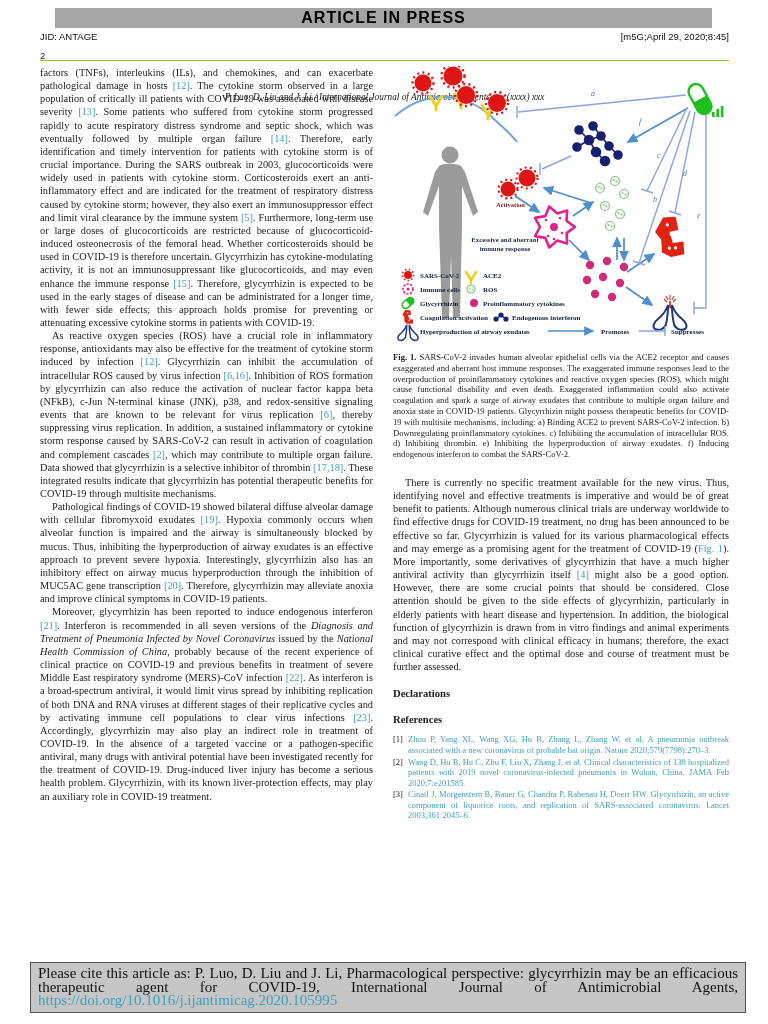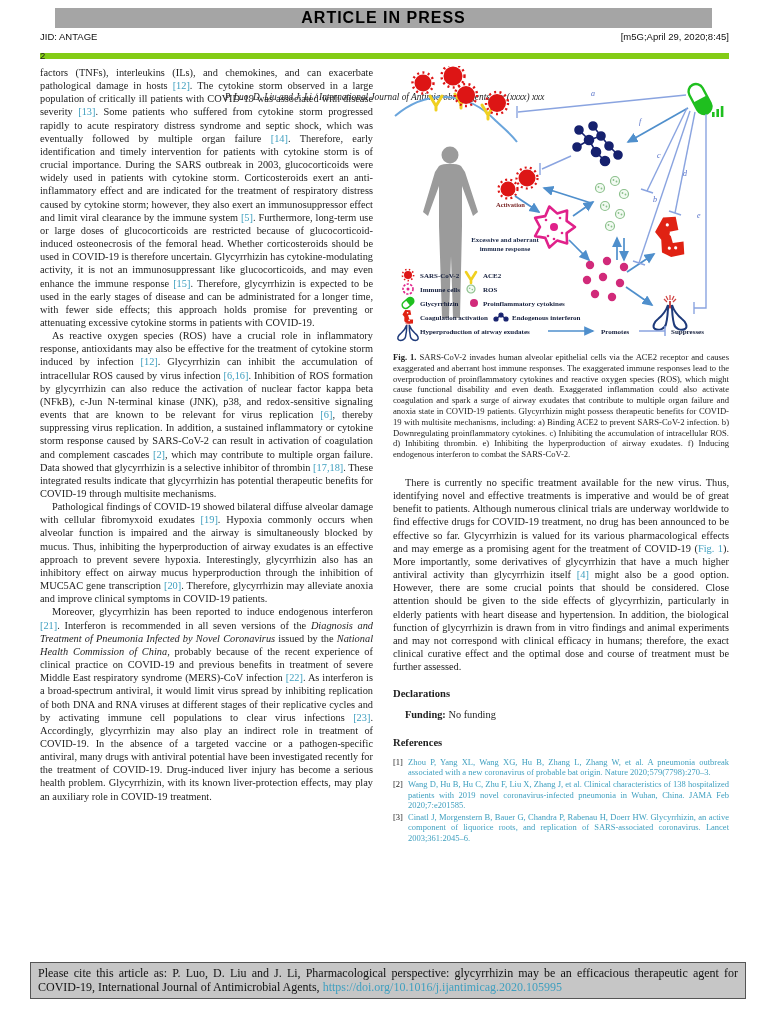--- a/index.html
+++ b/index.html
@@ -4,21 +4,21 @@
 <style>
   html,body{margin:0;padding:0;background:#e8e8e8;}
   .page{position:relative;width:768px;height:1024px;background:#ffffff;overflow:hidden;
         font-family:"Liberation Serif",serif;color:#1d1d1d;}
   
   .banner{position:absolute;left:55px;right:56px;top:8px;height:20px;background:#a5a5a5;
           color:#000000;font-family:"Liberation Sans",sans-serif;font-weight:bold;
           font-size:16px;line-height:20px;text-align:center;letter-spacing:1px;}
   .header-row{position:absolute;left:40px;right:39px;top:31px;display:flex;
               justify-content:space-between;font-family:"Liberation Sans",sans-serif;
-              font-size:9.5px;color:#111;border-bottom:6px solid #84cc16;padding-bottom:11px;}
+              font-size:9.5px;color:#111;border-bottom:1px solid #84cc16;padding-bottom:18px;}
   .running-row{position:absolute;left:40px;right:39px;top:50px;height:13px;}
   .running-row .pagenum{position:absolute;left:0;top:0;font-family:"Liberation Sans",sans-serif;font-size:9.5px;}
   .running-row .running-title{display:block;text-align:center;font-style:italic;font-size:9.3px;color:#222;margin-top:42px;}
   
   .col{position:absolute;top:66px;}
   .col-left{left:40px;width:333px;}
   .col-right{left:393px;width:336px;}
   .body-p{margin:0;font-size:10.35px;line-height:13.15px;text-align:justify;
           text-indent:12px;hyphens:auto;-webkit-hyphens:auto;}
   .body-p.no-indent{text-indent:0;}
@@ -30,21 +30,21 @@
   .caption{margin:8px 0 0 0;font-size:8.6px;line-height:10.8px;text-align:justify;hyphens:auto;}
   .rcol-text{margin-top:16px;}
   .sec-heading{font-size:10.6px;font-weight:bold;margin:15px 0 9px 0;}
   .decl-row{font-size:10.35px;line-height:13.4px;padding-left:12px;}
   .decl-label{font-weight:bold;}
   .ref-row{display:flex;font-size:8.5px;line-height:10.6px;margin:0 0 1px 0;}
   .ref-num{width:15px;flex:none;color:#1d1d1d;}
   .ref-text{flex:1;color:#3f9fbf;text-align:justify;hyphens:auto;}
   
   .cite-box{position:absolute;left:30px;right:22px;top:962px;background:#c6c6c6;
-            border:1px solid #555;padding:4px 7px;font-size:12px;line-height:13.6px;
+            border:1px solid #555;padding:4px 7px;font-size:15px;line-height:13.6px;
             text-align:justify;color:#111;}
   
   .leg{font-family:"Liberation Serif",serif;font-size:7px;font-weight:bold;fill:#141e3c;}
   .figlab{font-family:"Liberation Serif",serif;font-style:italic;font-size:8px;fill:#5570c8;}
   .actlab{font-family:"Liberation Serif",serif;font-weight:bold;font-size:6.5px;fill:#7a2626;}
   .immlab{font-family:"Liberation Serif",serif;font-weight:bold;font-size:6.8px;fill:#1c2a4a;}
 </style>
 </head>
 <body>
 
@@ -310,21 +310,20 @@
         </g>
       </svg>
     </div>
 
     <p class="caption"><span class="seg-bold">Fig. 1.</span><span> SARS-CoV-2 invades human alveolar epithelial cells via the ACE2 receptor and causes exaggerated and aberrant host immune responses. The exaggerated immune responses lead to the overproduction of proinflammatory cytokines and reactive oxygen species (ROS), which might cause functional disability and even death. Exaggerated inflammation could also activate coagulation and spark a surge of airway exudates that contribute to multiple organ failure and anoxia state in COVID-19 patients. Glycyrrhizin might possess therapeutic benefits for COVID-19 with multisite mechanisms, including: a) Binding ACE2 to prevent SARS-CoV-2 infection. b) Downregulating proinflammatory cytokines. c) Inhibiting the accumulation of intracellular ROS. d) Inhibiting thrombin. e) Inhibiting the hyperproduction of airway exudates. f) Inducing endogenous interferon to combat the SARS-CoV-2.</span></p>
 
     <p class="body-p rcol-text"><span>There is currently no specific treatment available for the new virus. Thus, identifying novel and effective treatments is imperative and would be of great benefit to patients. Although numerous clinical trials are underway worldwide to find effective drugs for COVID-19 treatment, no drug has been announced to be effective so far. Glycyrrhizin is valued for its various pharmacological effects and may emerge as a promising agent for the treatment of COVID-19 (</span><span class="seg-cite">Fig. 1</span><span>). More importantly, some derivatives of glycyrrhizin that have a much higher antiviral activity than glycyrrhizin itself </span><span class="seg-cite">[4]</span><span> might also be a good option. However, there are some crucial points that should be considered. Close attention should be given to the side effects of glycyrrhizin, particularly in elderly patients with heart disease and hypertension. In addition, the biological function of glycyrrhizin is drawn from in vitro findings and animal experiments and may not correspond with clinical efficacy in humans; therefore, the exact clinical curative effect and the optimal dose and course of treatment must be further assessed.</span></p>
 
     <h3 class="sec-heading">Declarations</h3>
     <div class="decl-list">
-      <div class="decl-row"><span class="decl-label">Funding:</span><span> No funding</span></div>
     </div>
 
     <h3 class="sec-heading">References</h3>
     <div>
       <div class="ref-row">
           <span class="ref-num">[1]</span>
           <span class="ref-text">Zhou P, Yang XL, Wang XG, Hu B, Zhang L, Zhang W, et al. A pneumonia outbreak associated with a new coronavirus of probable bat origin. Nature 2020;579(7798):270–3.</span>
         </div>
       <div class="ref-row">
           <span class="ref-num">[2]</span>

